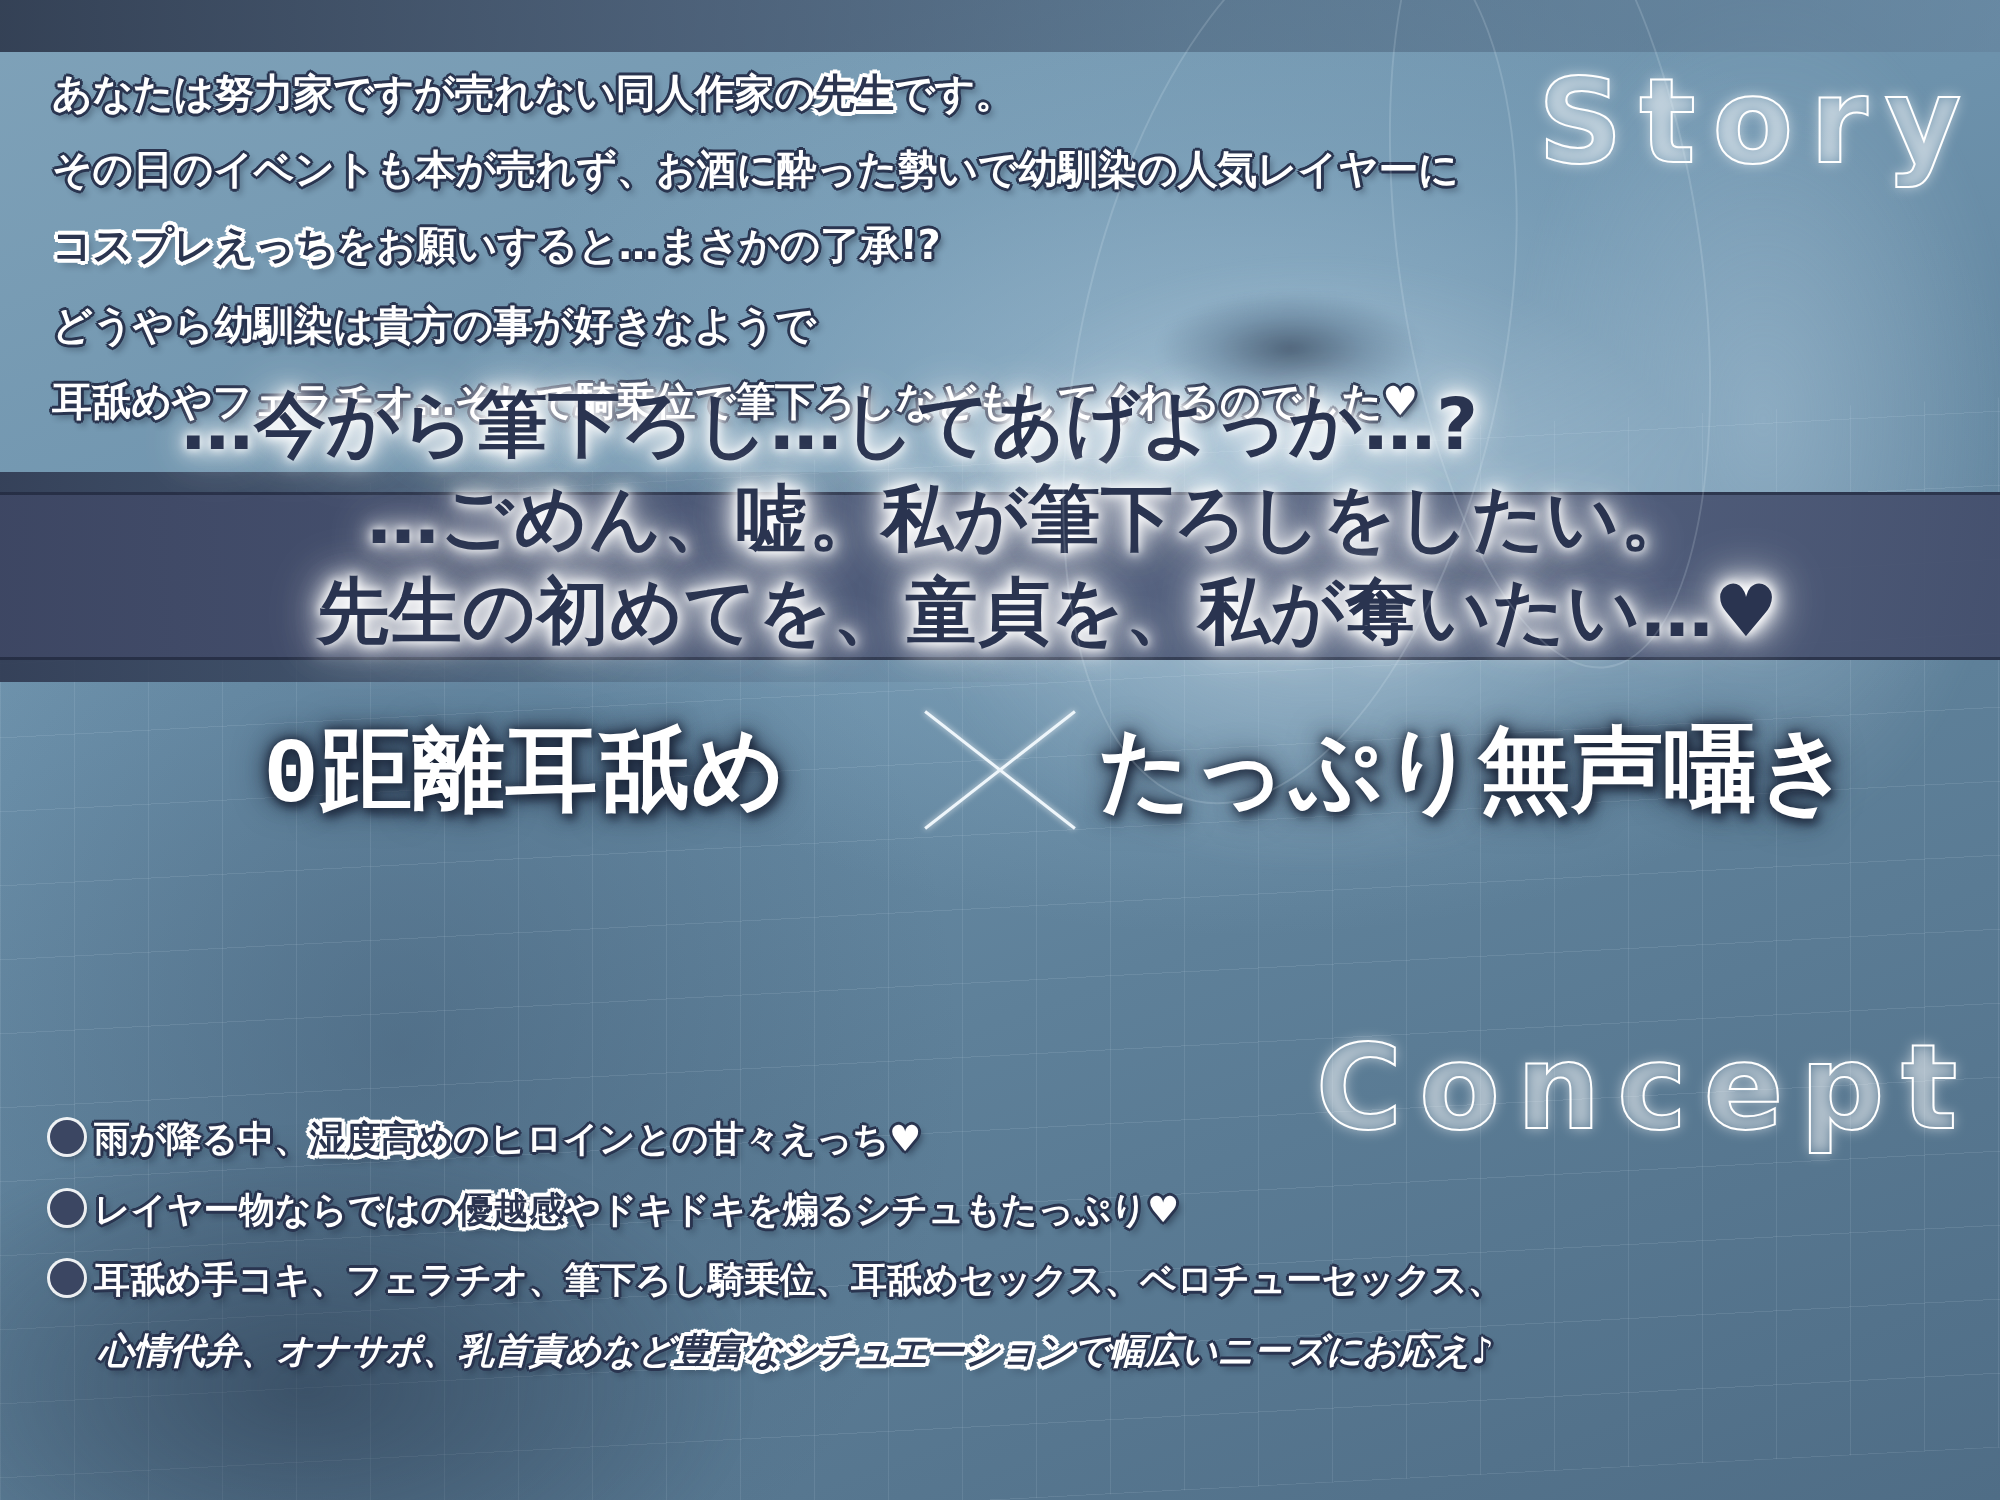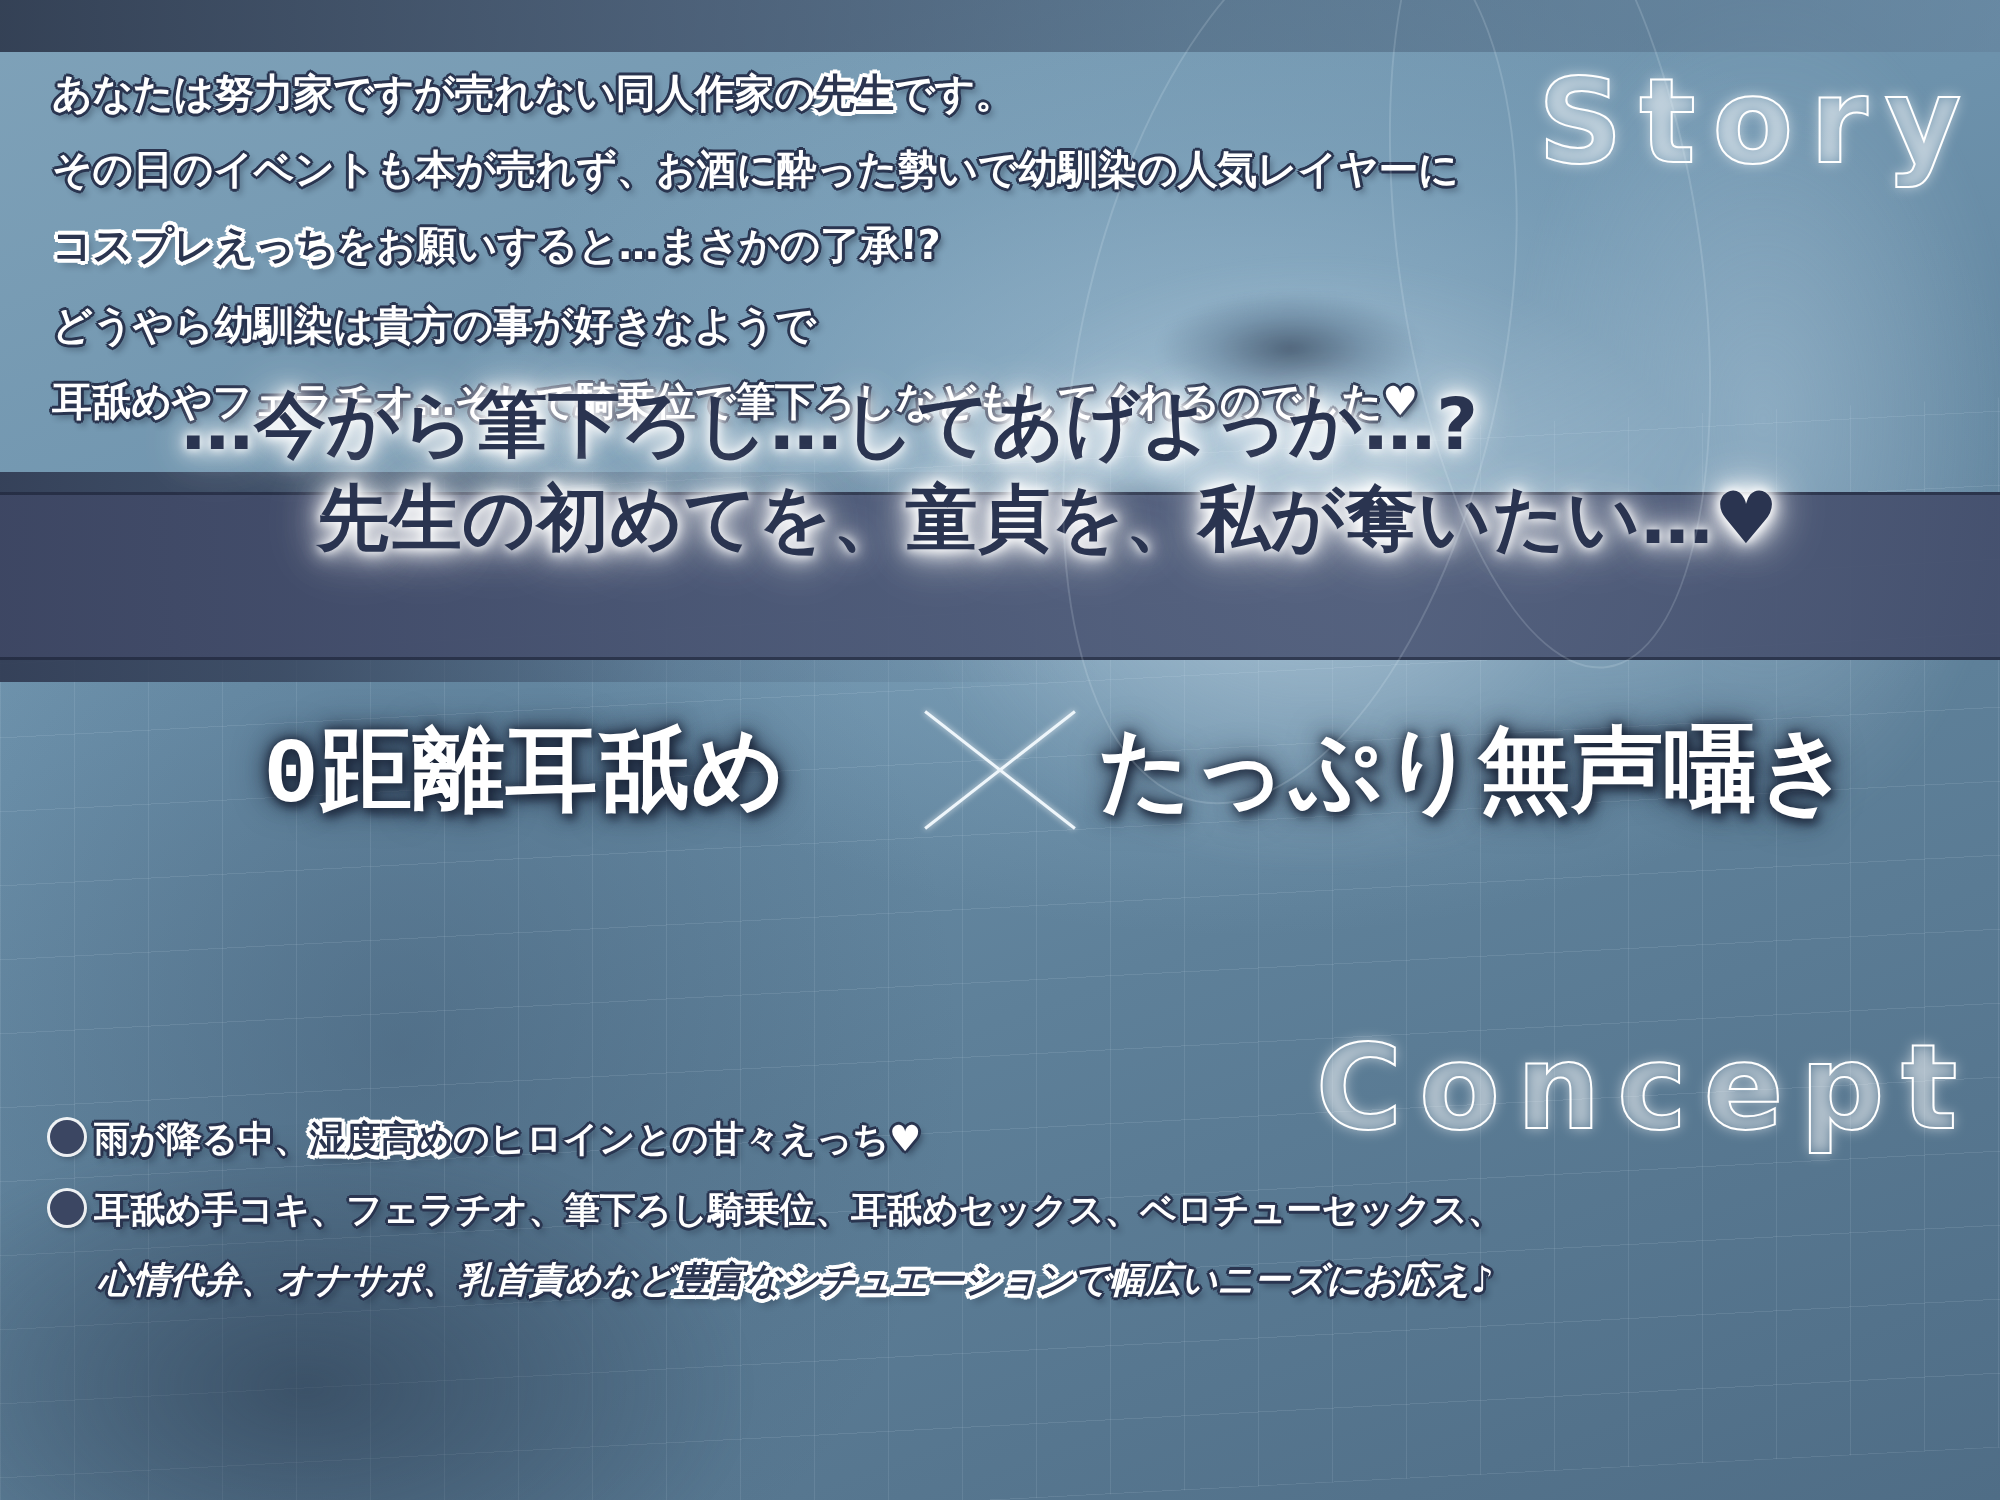--- a/index.html
+++ b/index.html
@@ -199,36 +199,38 @@
   <div class="story-block">
     <p class="story-line gothic" id="sl0"><span class="t-white">あなたは努力家ですが売れない同人作家の</span><span class="t-navy em-lg">先生</span><span class="t-white">です。</span></p>
     <p class="story-line gothic" id="sl1"><span class="t-white">その日のイベントも本が売れず、お酒に酔った勢いで幼馴染の人気レイヤーに</span></p>
     <p class="story-line gothic l3" id="sl2"><span class="t-navy em-lg">コスプレえっち</span><span class="t-white">をお願いすると…まさかの了承!?</span></p>
     <p class="story-line gothic" id="sl3"><span class="t-white">どうやら幼馴染は貴方の事が好きなようで</span></p>
     <p class="story-line gothic" id="sl4"><span class="t-white">耳舐めやフェラチオ…そして騎乗位で筆下ろしなどもしてくれるのでした♥</span></p>
   </div>
 
   <div class="quote-block">
     <p class="quote-line hand q1">…今から筆下ろし…してあげよっか…?</p>
+    <p class="quote-line hand q2">…ごめん、嘘。私が筆下ろしをしたい。</p>
     <p class="quote-line hand q3">先生の初めてを、童貞を、私が奪いたい…♥</p>
   </div>
 
   <div class="concept-head">
     <div class="ch-word hand ch-left">0距離耳舐め</div>
     <div class="ch-x">
         <i class="a"></i>
         <i class="b"></i>
       </div>
     <div class="ch-word hand ch-right">たっぷり無声囁き</div>
   </div>
 
   <div class="section-title" id="title-concept">Concept</div>
 
   <div class="bullets">
     <p class="bullet gothic" id="bl0"><span class="dot"></span><span class="t-white">雨が降る中、</span><span class="t-navy">湿度高め</span><span class="t-white">のヒロインとの甘々えっち♥</span></p>
+    <p class="bullet gothic" id="bl1"><span class="dot"></span><span class="t-white">レイヤー物ならではの</span><span class="t-navy">優越感</span><span class="t-white">やドキドキを煽るシチュもたっぷり♥</span></p>
     <p class="bullet gothic" id="bl2"><span class="dot"></span><span class="t-white">耳舐め手コキ、フェラチオ、筆下ろし騎乗位、耳舐めセックス、ベロチューセックス、</span></p>
     <p class="bullet gothic cont" id="bl3"><span class="t-white">心情代弁、オナサポ、乳首責めなど</span><span class="t-navy">豊富なシチュエーション</span><span class="t-white">で幅広いニーズにお応え♪</span></p>
   </div>
 
   <div class="strand" style="left:54%;top:-6%;width:420px;height:900px;transform:rotate(12deg);"></div>
   <div class="strand" style="left:70%;top:-10%;width:300px;height:820px;transform:rotate(-8deg);"></div>
 
 </div>
 
 </body></html>

